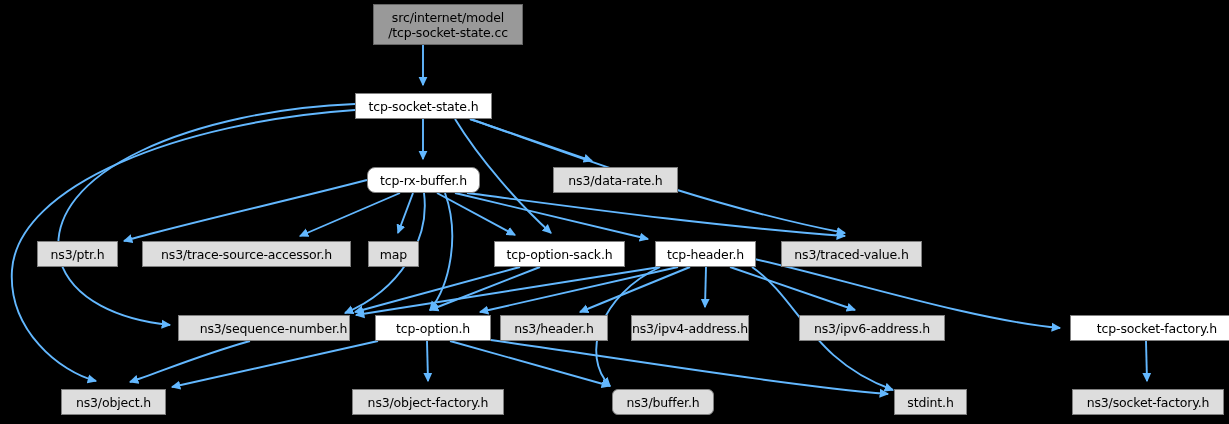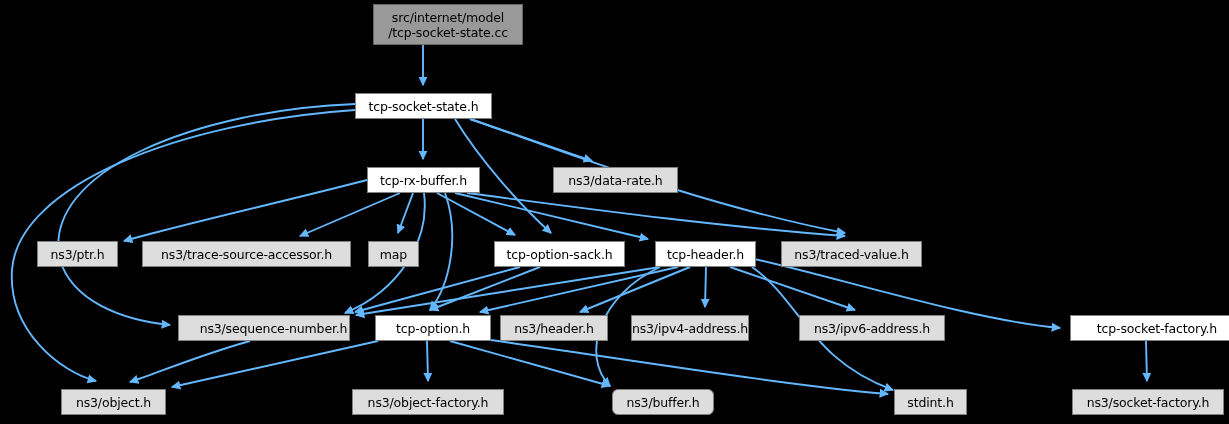--- a/index.html
+++ b/index.html
@@ -92,21 +92,21 @@
         <path d="M 462,336 C 600,355 780,385 888,394" fill="none" stroke="#63b8ff" stroke-width="1.9" marker-end="url(#arrowhead)"></path>
         <path d="M 250,341 C 200,355 160,372 130,382" fill="none" stroke="#63b8ff" stroke-width="1.9" marker-end="url(#arrowhead)"></path>
         <path d="M 1146,341 L 1147,381" fill="none" stroke="#63b8ff" stroke-width="1.9" marker-end="url(#arrowhead)"></path>
       </g>
   </svg>
 
   <div id="node-layer">
       <div class="node root" style="left: 348px; top: 4px; width: 150px; height: 41px;">src/internet/model
 /tcp-socket-state.cc</div>
       <div class="node hdr" style="left: 355px; top: 93px; width: 137px; height: 26px;">tcp-socket-state.h</div>
-      <div class="node hdr" style="left: 367px; top: 167px; width: 113px; height: 26px;">tcp-rx-buffer.h</div>
+      <div class="node hdr" style="left: 367px; top: 167px; width: 113px; height: 26px; border-radius: 8px;">tcp-rx-buffer.h</div>
       <div class="node ext" style="left: 553px; top: 167px; width: 125px; height: 26px;">ns3/data-rate.h</div>
       <div class="node ext" style="left: 37px; top: 241px; width: 81px; height: 26px;">ns3/ptr.h</div>
       <div class="node ext" style="left: 142px; top: 241px; width: 209px; height: 26px;">ns3/trace-source-accessor.h</div>
       <div class="node ext" style="left: 368px; top: 241px; width: 51px; height: 26px;">map</div>
       <div class="node hdr" style="left: 494px; top: 241px; width: 131px; height: 26px;">tcp-option-sack.h</div>
       <div class="node hdr" style="left: 655px; top: 241px; width: 101px; height: 26px;">tcp-header.h</div>
       <div class="node ext" style="left: 781px; top: 241px; width: 141px; height: 26px;">ns3/traced-value.h</div>
       <div class="node ext" style="left: 178px; top: 315px; width: 172px; height: 26px; padding-left: 19px;">ns3/sequence-number.h</div>
       <div class="node hdr" style="left: 375px; top: 315px; width: 116px; height: 26px;">tcp-option.h</div>
       <div class="node ext" style="left: 500px; top: 315px; width: 108px; height: 26px;">ns3/header.h</div>

